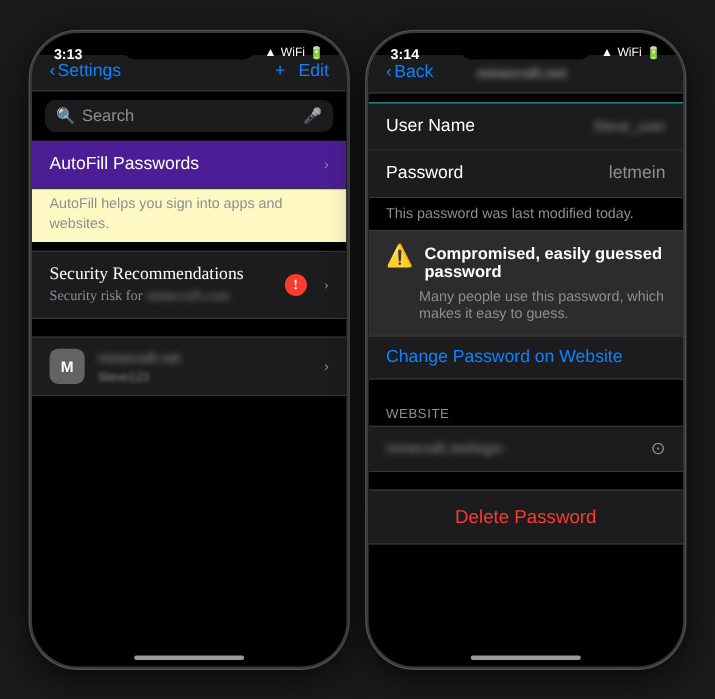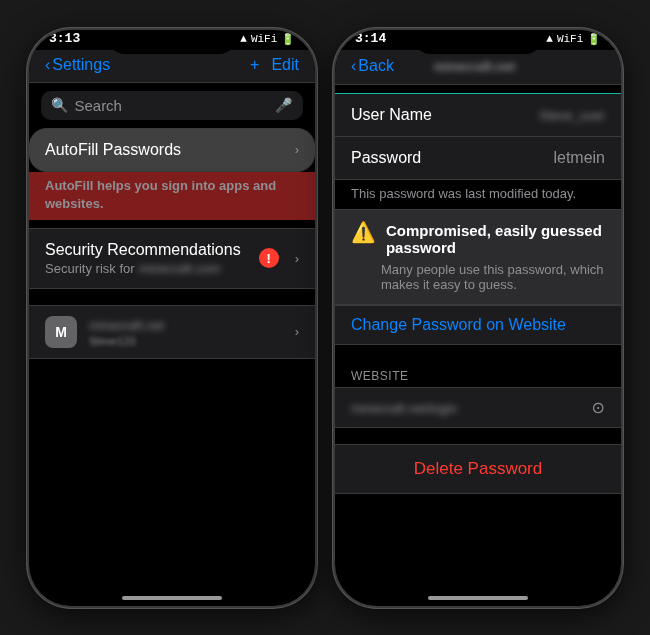--- a/index.html
+++ b/index.html
@@ -47,25 +47,24 @@
       right: 0;
       bottom: 0;
       background: #000;
       border-radius: 42px;
       overflow: hidden;
     }
     
     .status-bar {
       display: flex;
       justify-content: space-between;
-      align-items: flex-end;
+      align-items: flex-start;
       padding: 12px 20px 4px;
       height: 20px;
       background: #000;
-      font-family: Liberation Mono, monospace;
     }
     .status-time {
       font-size: 13px;
       font-weight: 600;
       color: #fff;
     }
     .status-icons {
       display: flex;
       align-items: center;
       gap: 4px;
@@ -123,27 +122,26 @@
     }
     .mic-icon {
       color: #8e8e93;
       font-size: 14px;
     }
     
     .list-section {
       margin: 8px 0;
     }
     .list-item {
-      background: #404040;
+      background: #4c1d95;
       padding: 12px 16px;
       display: flex;
       align-items: center;
       justify-content: space-between;
       border-bottom: 1px solid #3a3a3a;
-      border-radius: 18px;
     }
     .list-item:first-child {
       border-top: 1px solid #3a3a3a;
     }
     .list-item-label {
       font-size: 16px;
       color: #fff;
     }
     .chevron {
       color: #8e8e93;
@@ -151,20 +149,21 @@
     }
     
     .security-item {
       background: #1c1c1e;
       padding: 12px 16px;
       display: flex;
       align-items: center;
       justify-content: flex-end;
       border-bottom: 1px solid #3a3a3a;
       border-top: 1px solid #3a3a3a;
+      font-family: Liberation Serif, serif;
     }
     .security-badge {
       background: #ff3b30;
       width: 20px;
       height: 20px;
       border-radius: 50%;
       display: flex;
       align-items: center;
       justify-content: center;
       color: #fff;
@@ -363,21 +362,21 @@
         <span class="mic-icon">🎤</span>
       </div>
 
       <div class="list-section">
         <div class="list-item">
           <div>
             <div class="list-item-label">AutoFill Passwords</div>
           </div>
           <span class="chevron">›</span>
         </div>
-        <div style="padding: 4px 16px 8px; background: #7f1d1d; font-weight: bold;">
+        <div style="padding: 4px 16px 8px; background: #fef9c3;">
           <span style="font-size: 13px; color: #8e8e93;">AutoFill helps you sign into apps and websites.</span>
         </div>
       </div>
 
       <div class="security-item">
         <div style="flex:1;">
           <div class="list-item-label">Security Recommendations</div>
           <div style="font-size:13px; color:#8e8e93; display:flex; gap:4px; margin-top:2px;">
             <span>Security risk for</span>
             <span class="blurred-text">minecraft.com</span>

